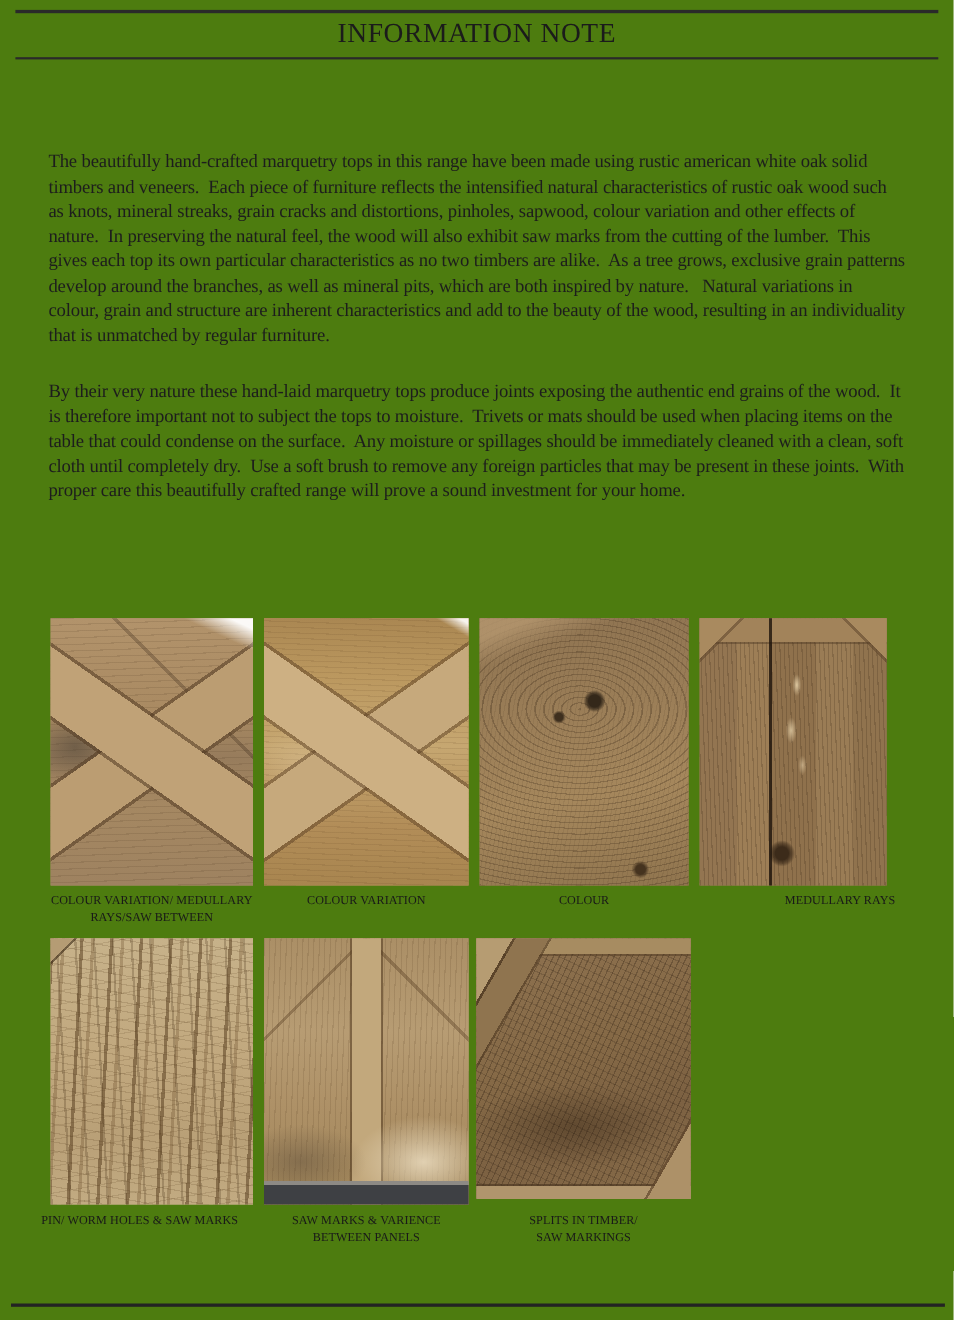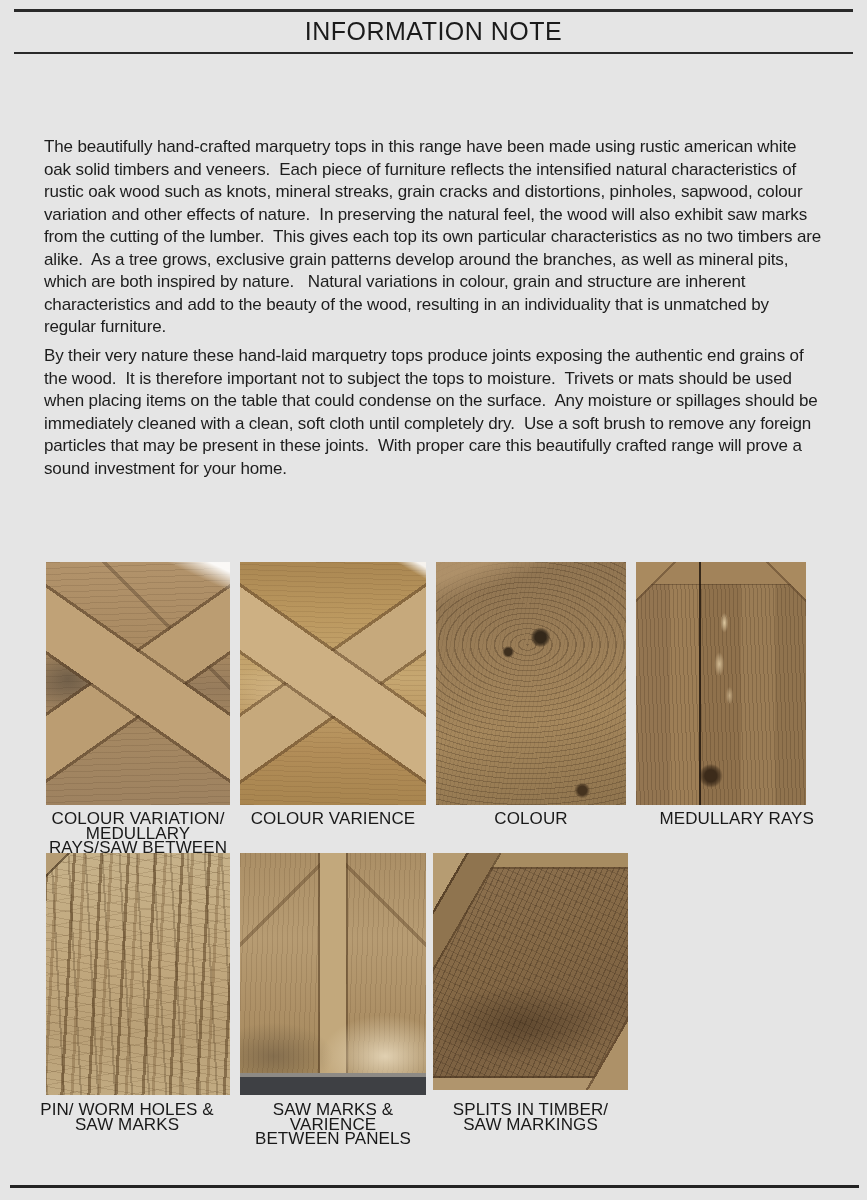--- a/index.html
+++ b/index.html
@@ -1,20 +1,20 @@
 <!DOCTYPE html>
 <html><head>
 <meta charset="utf-8">
 <style>
   html,body{margin:0;padding:0;background:#ffffff;}
   .page{
     position:relative;
     width:867px;height:1200px;
-    background:#e5e5e5;
-    font-family:Liberation Sans, sans-serif;
+    background:#4d7c0f;
+    font-family:Liberation Serif, serif;
     color:#1d1d1d;
     overflow:hidden;
   }
   .rule{position:absolute;background:#2a2a2a;}
   .rule-top{left:14px;right:14px;top:9px;height:3px;}
   .rule-mid{left:14px;right:14px;top:52px;height:2px;}
   .rule-bottom{left:10px;right:8px;top:1185px;height:3px;background:#232323;}
   .title{
     position:absolute;left:0;right:0;top:17px;margin:0;
     text-align:center;
@@ -121,21 +121,21 @@
       repeating-linear-gradient(115deg, rgba(40,26,14,.28) 0 1px, transparent 1px 5px),
       repeating-linear-gradient(25deg, rgba(40,26,14,.18) 0 1px, transparent 1px 7px),
       radial-gradient(ellipse 120px 50px at 45% 72%, rgba(52,36,20,.4), transparent 75%),
       linear-gradient(160deg, #8e7250 0%, #856946 45%, #7c6142 70%, #8a6e4a 100%);
   }
 
   
   .cap{
     position:absolute;
     text-align:center;
-    font-size:17px;line-height:14.5px;letter-spacing:.1px;
+    font-size:11px;line-height:14.5px;letter-spacing:.1px;
     color:#191919;
   }
   .c1{left:30px;top:812px;width:216px;}
   .c2{left:232px;top:812px;width:202px;}
   .c3{left:436px;top:812px;width:190px;}
   .c4{left:628px;top:812px;width:186px;text-align:right;}
   .c5{left:19px;top:1103px;width:216px;}
   .c6{left:232px;top:1103px;width:202px;}
   .c7{left:425px;top:1103px;width:211px;}
 </style>
@@ -171,21 +171,21 @@
   </div>
   <div class="fig f7">
     <div class="photo"></div>
   </div>
 
   <div class="cap c1">
     <div>COLOUR VARIATION/ MEDULLARY</div>
     <div>RAYS/SAW BETWEEN</div>
   </div>
   <div class="cap c2">
-    <div>COLOUR VARIENCE</div>
+    <div>COLOUR VARIATION</div>
   </div>
   <div class="cap c3">
     <div>COLOUR</div>
   </div>
   <div class="cap c4">
     <div>MEDULLARY RAYS</div>
   </div>
   <div class="cap c5">
     <div>PIN/ WORM HOLES &amp; SAW MARKS</div>
   </div>

